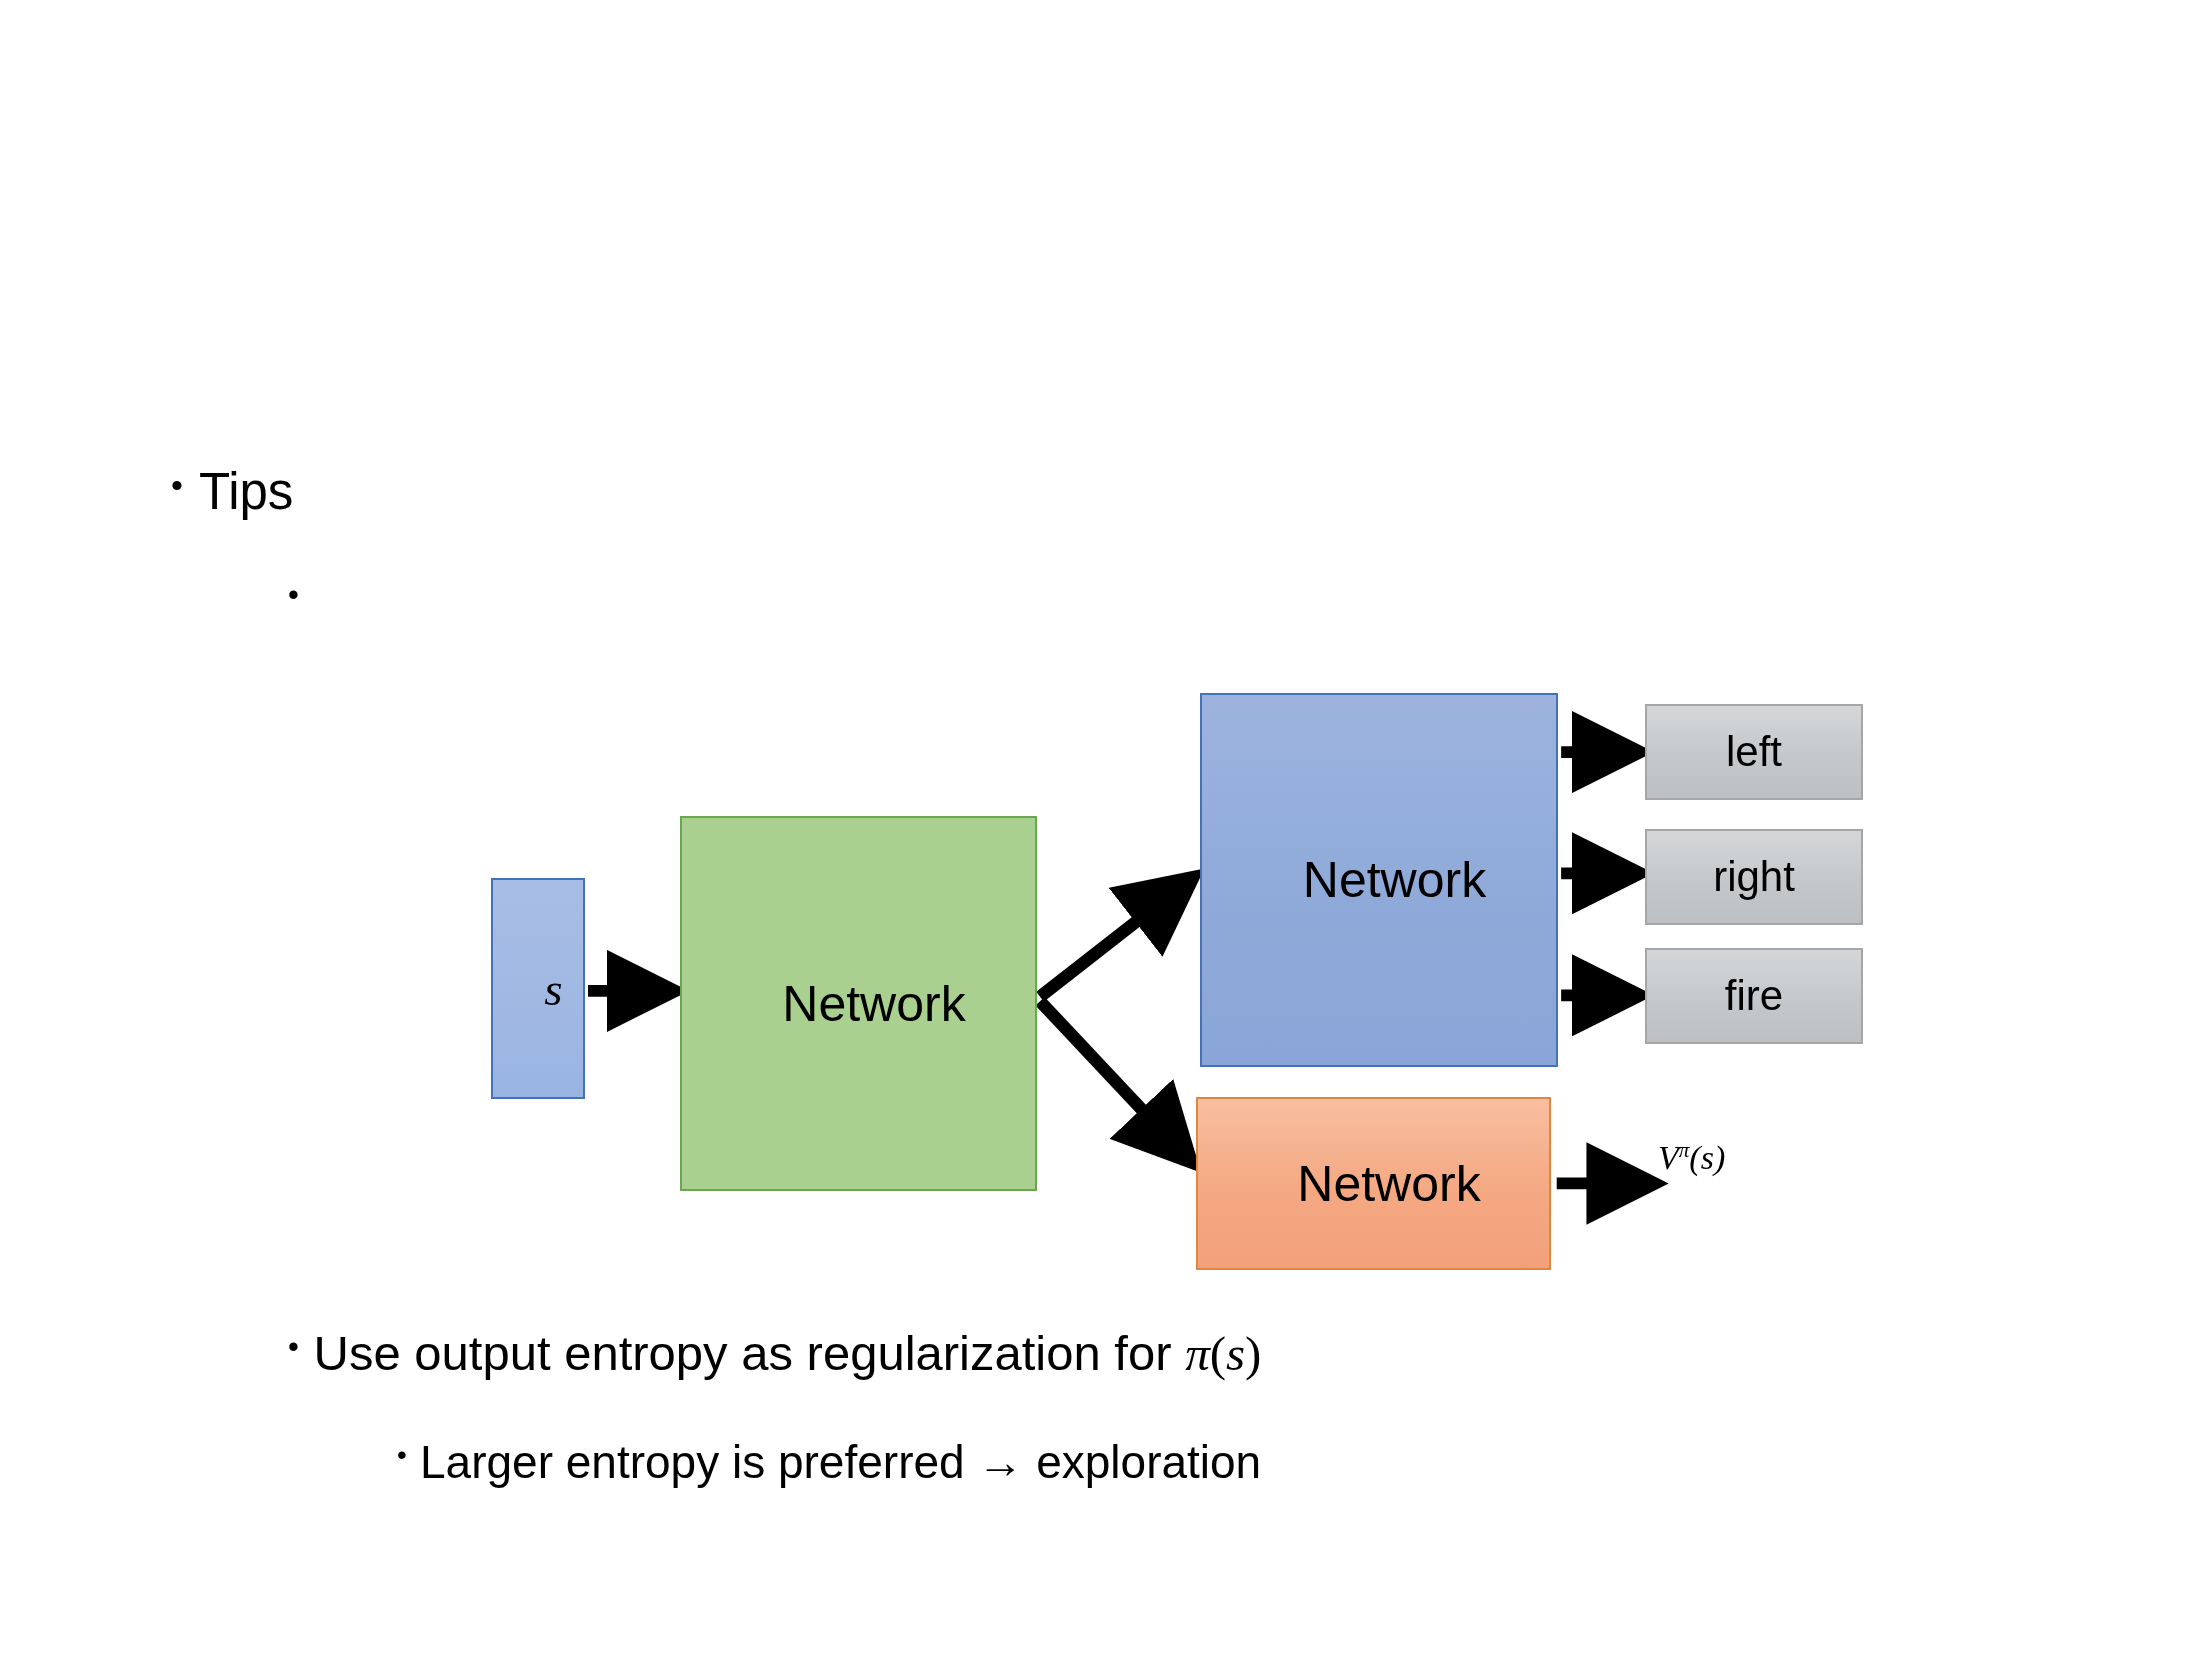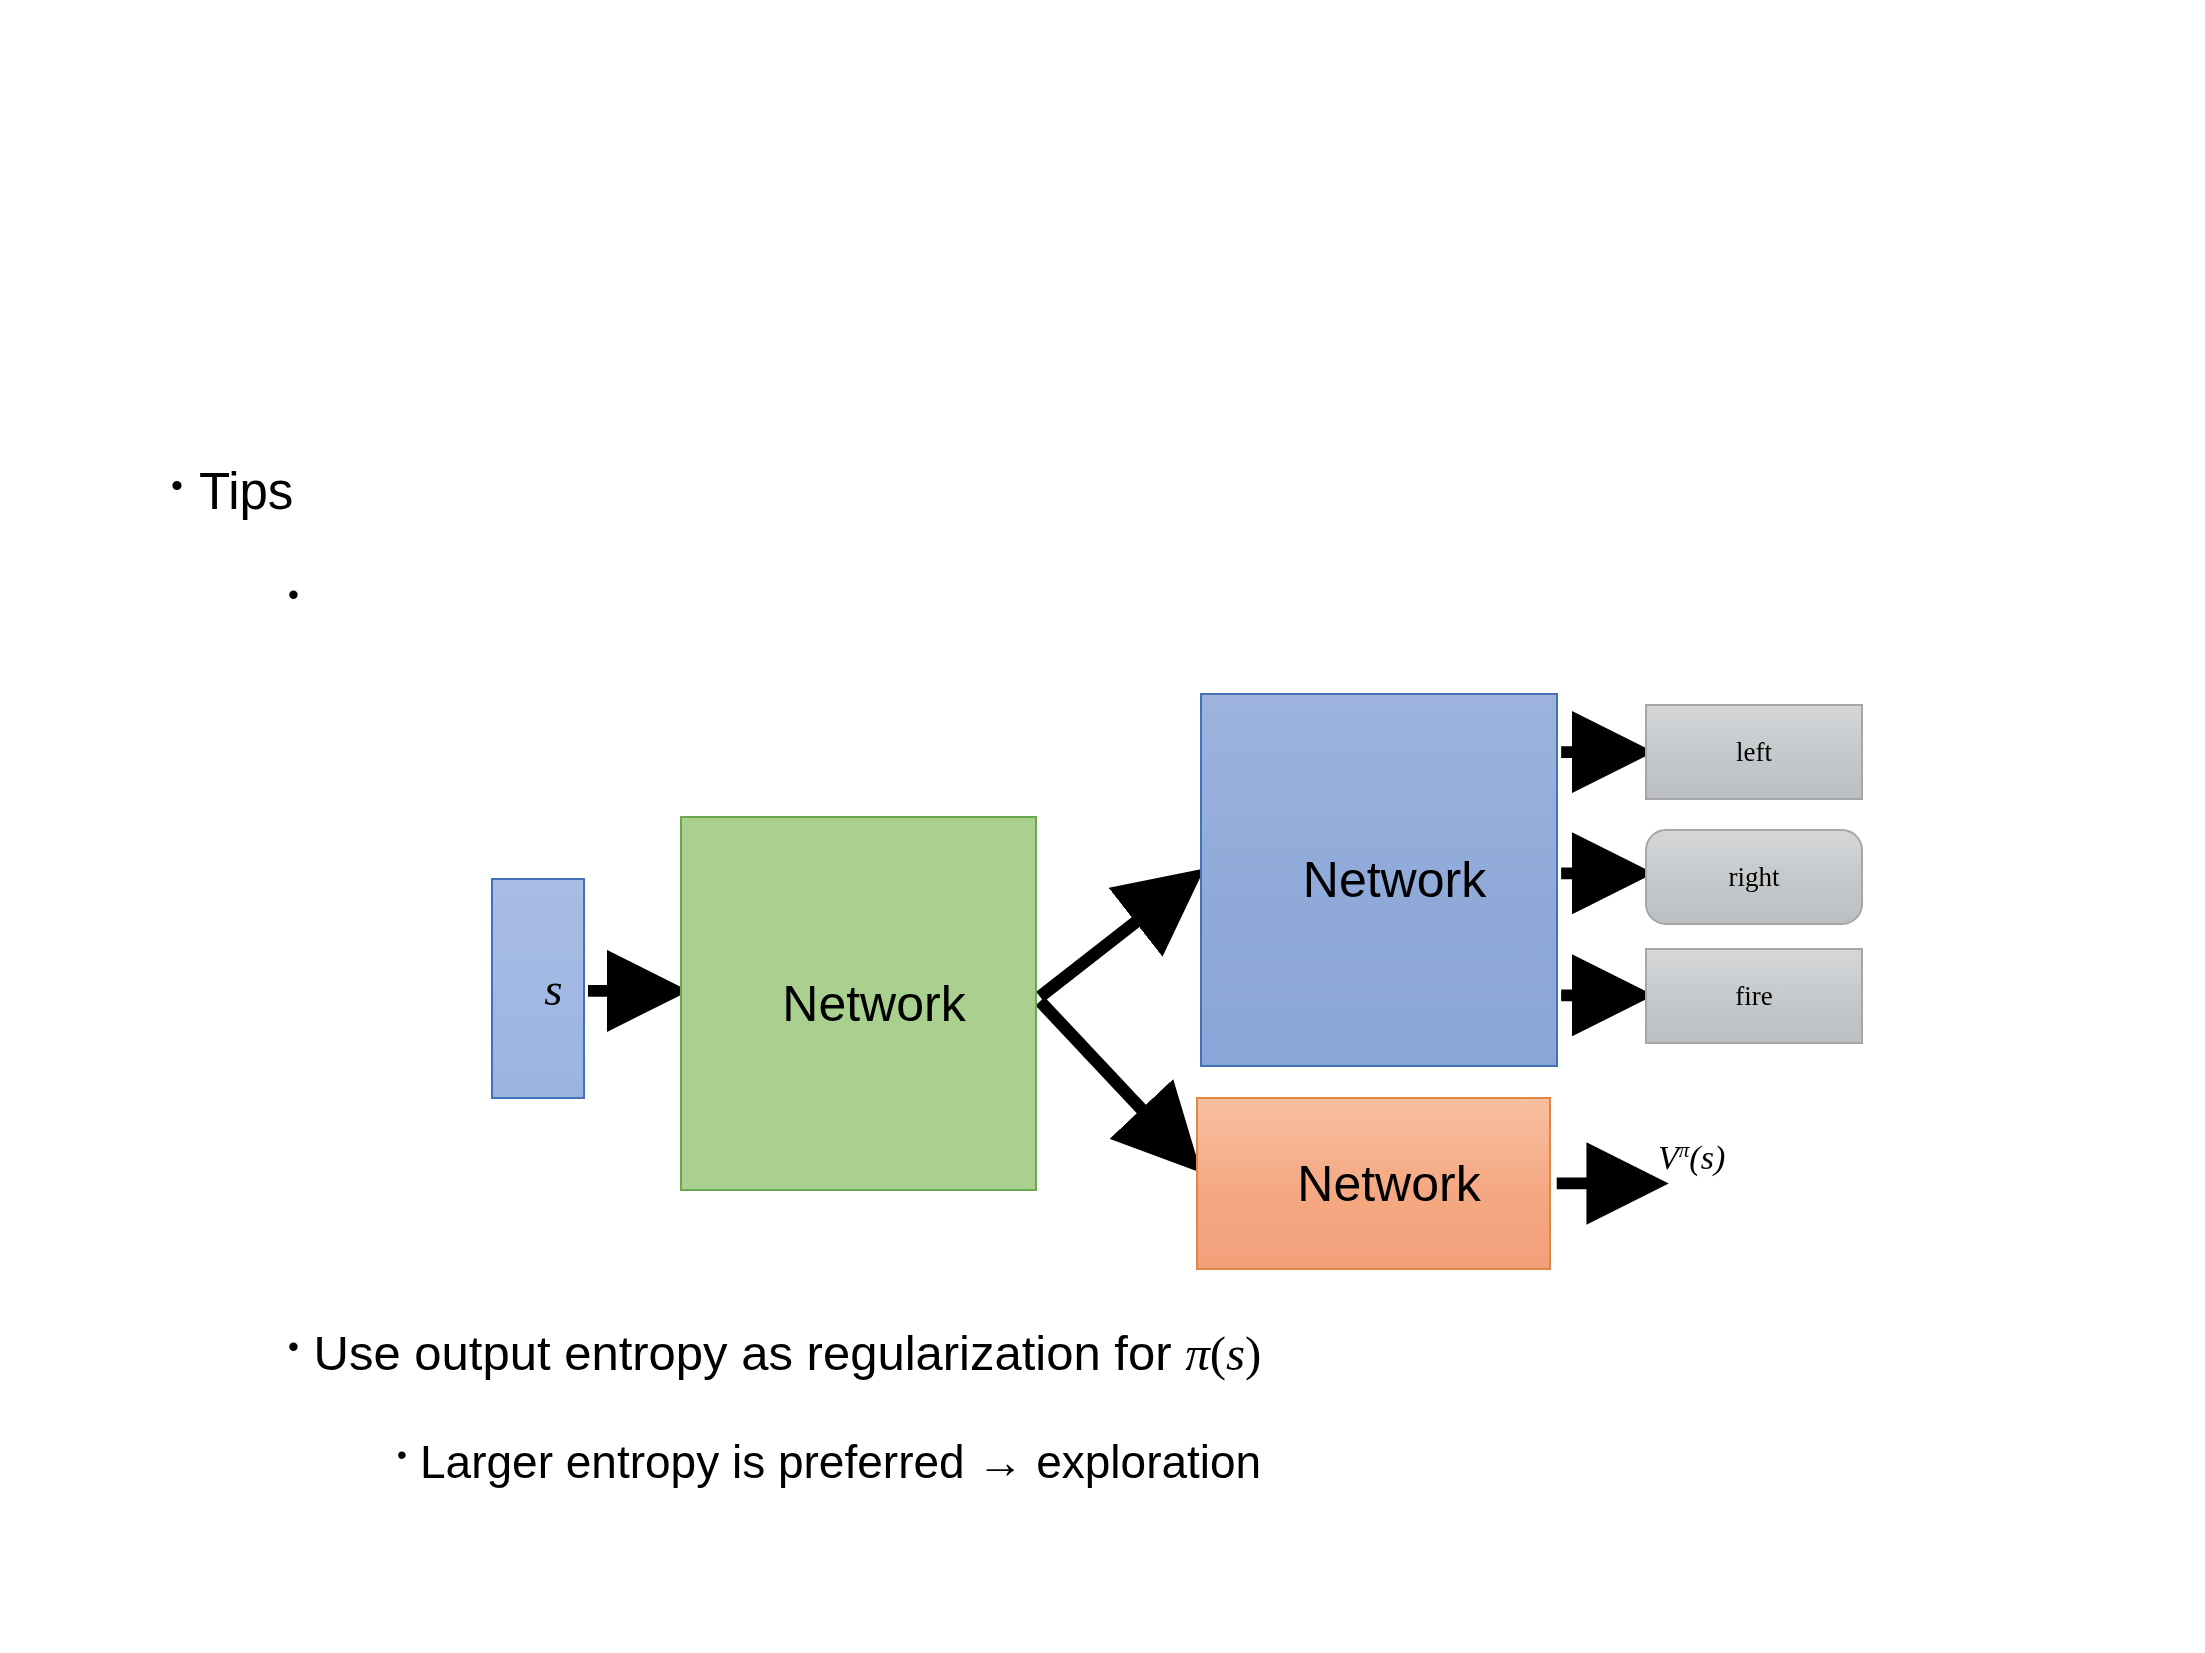--- a/index.html
+++ b/index.html
@@ -163,26 +163,26 @@
   .out-box {
     position: absolute;
     box-sizing: border-box;
     width: 218px;
     height: 96px;
     background: linear-gradient(to bottom, #d4d6d8 0%, #c5c8ca 55%, #bdc0c2 100%);
     border: 2.2px solid #a6a6a6;
     display: flex;
     align-items: center;
     justify-content: center;
-    font-family: Liberation Serif, serif;
-    font-size: 27px;
+    font-family: Liberation Sans, sans-serif;
+    font-size: 42px;
     color: #000000;
   }
   #out-left  { left: 1645px; top: 704px; }
-  #out-right { left: 1645px; top: 829px; border-radius: 21px; }
+  #out-right { left: 1645px; top: 829px; }
   #out-fire  { left: 1645px; top: 948px; }
 
   #critic-out {
     position: absolute;
     left: 1658px;
     top: 1138px;
     font-size: 34px;
   }
 </style>
 </head>

